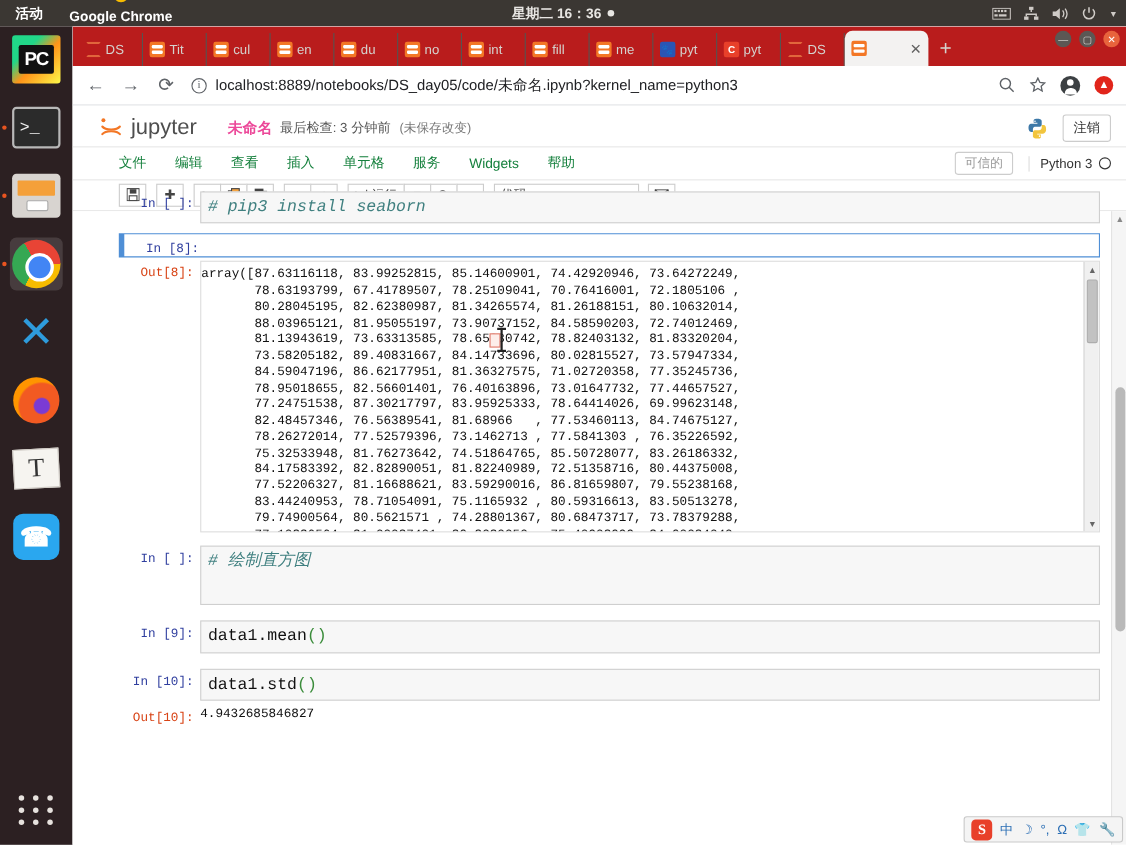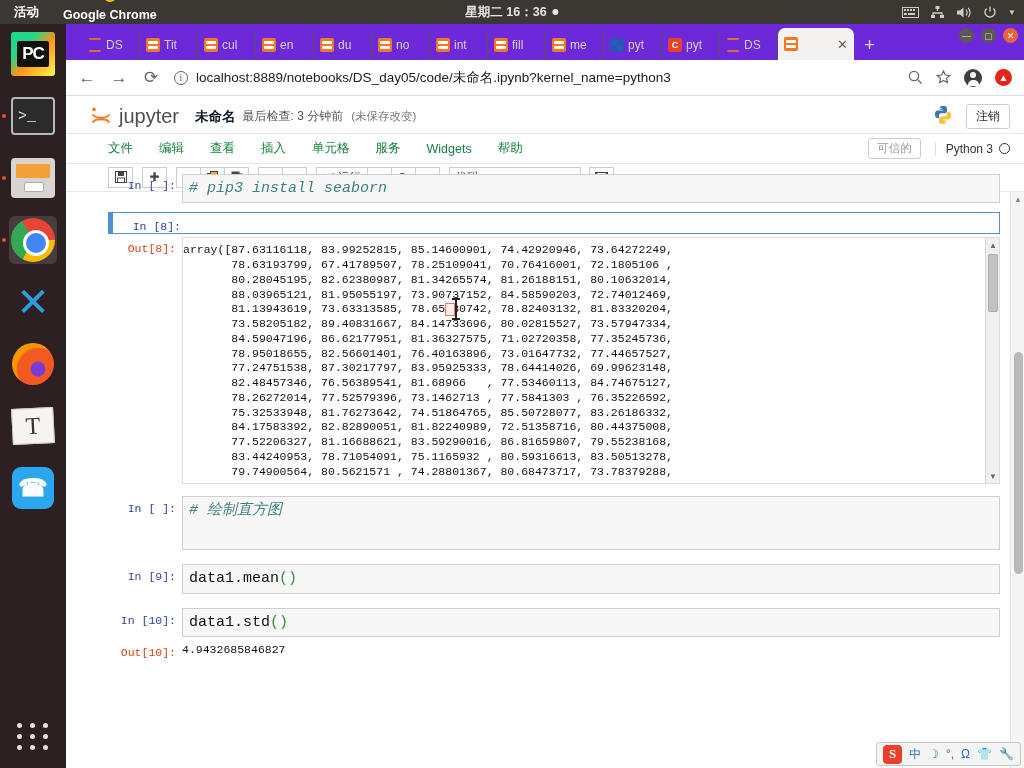--- a/index.html
+++ b/index.html
@@ -45,21 +45,21 @@
      background:radial-gradient(circle at 62% 62%, #7a3bd4 0 18%, #f25a22 22% 55%, #ff9500 60% 80%, #ffd400 85%);}
   .d-t{width:42px;height:36px;background:#f6f4f0;border:1px solid #cfcac4;transform:rotate(-3deg);
        display:flex;align-items:center;justify-content:center;font-family:"Liberation Serif",serif;font-size:24px;color:#333;}
   .d-qq{width:42px;height:42px;border-radius:9px;background:#2aa7ef;color:#fff;display:flex;align-items:center;
         justify-content:center;font-size:24px;font-weight:bold;}
   .grid9{position:absolute;bottom:18px;display:grid;grid-template-columns:repeat(3,7px);gap:6px;}
   .grid9 i{width:5px;height:5px;background:#e7e2de;border-radius:50%;display:block;}
 
   
   .chrome{position:absolute;left:66px;top:24px;width:958px;height:744px;background:#fff;overflow:hidden;}
-  .tabstrip{height:36px;background:#6d28d9;display:flex;align-items:flex-end;position:relative;padding-left:16px;}
+  .tabstrip{height:36px;background:#b91c1c;display:flex;align-items:flex-end;position:relative;padding-left:6px;}
   .tab{height:30px;min-width:58px;max-width:58px;display:flex;align-items:center;gap:4px;padding:0 6px;
        color:#d5d2ce;font-size:12px;border-right:1px solid #575350;overflow:hidden;white-space:nowrap;}
   .tab .fav{flex:0 0 14px;width:14px;height:14px;border-radius:2px;display:flex;align-items:center;justify-content:center;font-size:9px;}
   .fav-jup{background:#f37726;border-radius:2px;position:relative;}
   .fav-jup::before{content:"";position:absolute;left:2px;top:3px;width:10px;height:3px;background:#fff;border-radius:1px;}
   .fav-jup::after{content:"";position:absolute;left:2px;top:8px;width:10px;height:3px;background:#fff;border-radius:1px;}
   .fav-ring{width:14px;height:14px;border:2.5px solid #e1663c;border-radius:50%;border-left-color:transparent;border-right-color:transparent;}
   .fav-baidu{background:#2b55b4;color:#fff;border-radius:3px;font-weight:bold;}
   .fav-c{background:#e8402a;color:#fff;font-weight:bold;font-size:11px;border-radius:2px;}
   .tab.active{background:#f3f2f1;color:#31302e;border-radius:7px 7px 0 0;border-right:none;min-width:76px;max-width:76px;
@@ -82,24 +82,24 @@
   .avatar::after{content:"";position:absolute;left:3.5px;top:11px;width:11px;height:6px;border-radius:5px 5px 0 0;background:#fff;}
   .extred{width:17px;height:17px;border-radius:50%;background:#e1251b;color:#fff;font-size:10px;
           display:flex;align-items:center;justify-content:center;}
 
   
   .page{position:relative;height:672px;background:#fff;overflow:hidden;}
   .jhead{display:flex;align-items:center;padding:8px 14px 4px 24px;border-bottom:1px solid #e7e7e7;}
   .jlogo{display:flex;align-items:center;gap:7px;}
   .jlogo-mark{width:22px;height:22px;position:relative;}
   .jlogo-txt{font-size:20px;color:#4e4e4e;font-family:"Liberation Sans",sans-serif;}
-  .jname{font-size:13.5px;font-weight:bold;color:#0f172a;margin-left:16px;}
+  .jname{font-size:13.5px;font-weight:bold;color:#ec4899;margin-left:28px;}
   .jckpt{font-size:12px;color:#555;margin-left:7px;}
   .jdirty{font-size:11.5px;color:#777;margin-left:8px;}
-  .jhead-right{margin-left:auto;display:flex;gap:12px;}
+  .jhead-right{margin-left:auto;display:flex;align-items:center;gap:12px;}
   .pylogo{width:22px;height:22px;position:relative;}
   .logout{border:1px solid #ccc;border-radius:3px;padding:3px 9px;font-size:12px;color:#333;background:#fff;}
 
   .jmenu{display:flex;align-items:center;padding:0 14px 0 42px;border-bottom:1px solid #e7e7e7;height:30px;}
   .jmenu .mi{font-size:12.5px;color:#15803d;padding:0 13px;}
   .jmenu-right{margin-left:auto;display:flex;align-items:center;gap:14px;}
   .trusted{border:1px solid #ccc;border-radius:3px;padding:2px 8px;font-size:11.5px;color:#999;}
   .kernelname{font-size:12px;color:#333;display:flex;align-items:center;gap:6px;border-left:1px solid #ddd;padding-left:10px;}
   .kcircle{width:11px;height:11px;border:1.4px solid #333;border-radius:50%;}
 

